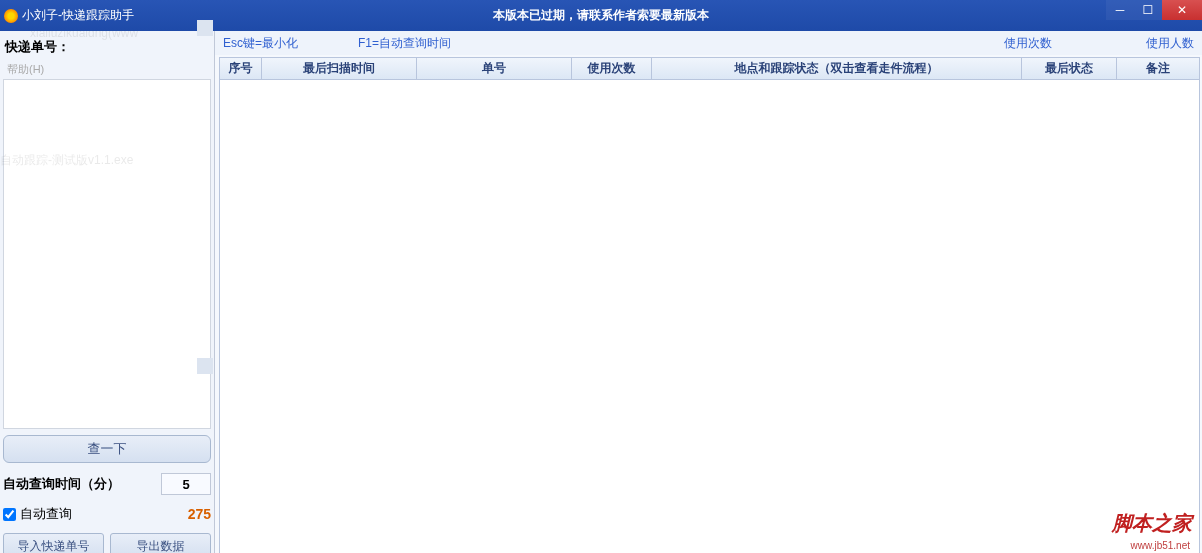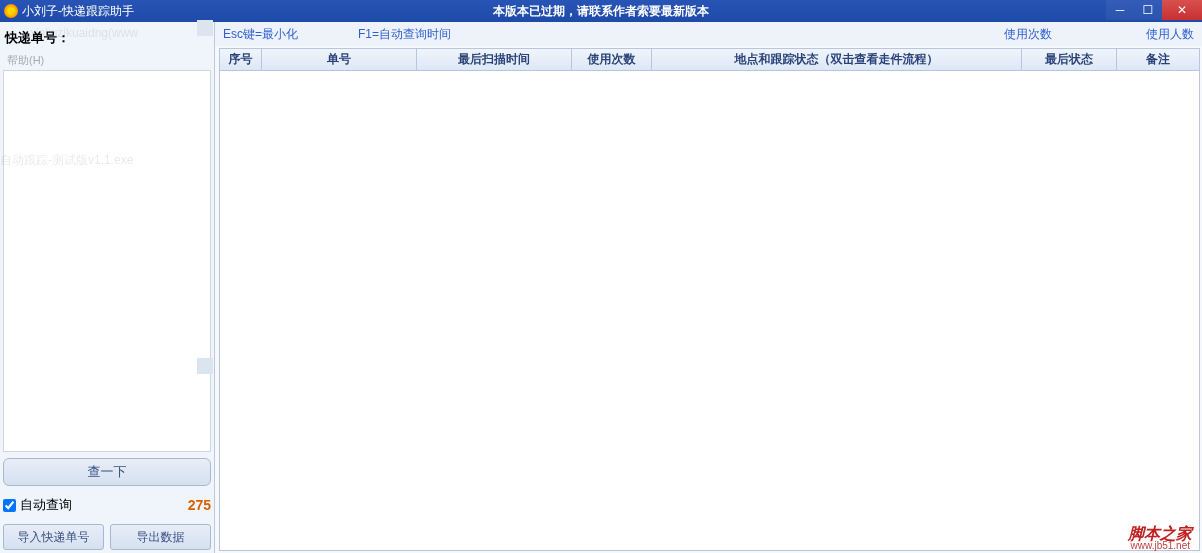--- a/index.html
+++ b/index.html
@@ -1,19 +1,19 @@
 <!DOCTYPE html>
 <html><head>
   <meta charset="utf-8">
   <style>
     * { margin: 0; padding: 0; box-sizing: border-box; font-family: "Microsoft YaHei", SimSun, sans-serif; }
     body { width: 1202px; height: 553px; background: #fff; overflow: hidden; position: relative; }
     
     .titlebar {
-      height: 22px;
+      height: 31px;
       background: linear-gradient(to bottom, #2855b5, #1e4aa8);
       display: flex;
       align-items: center;
       color: #fff;
       font-size: 12px;
       padding-left: 4px;
       position: relative;
     }
     .titlebar-icon {
       width: 14px; height: 14px;
@@ -194,23 +194,23 @@
     .ghost-scroll-arrow {
       width: 16px; height: 16px;
       background: #dce4f0;
       position: absolute;
     }
     .scroll-top { top: 20px; left: 197px; }
     .scroll-bot { top: 358px; left: 197px; }
     
     .watermark {
       position: absolute;
-      bottom: 8px;
+      bottom: 16px;
       right: 10px;
-      font-size: 16px;
+      font-size: 20px;
       font-family: "KaiTi", serif;
       color: #c02020;
       font-style: italic;
       font-weight: bold;
     }
     .watermark-url {
       position: absolute;
       bottom: 2px;
       right: 12px;
       font-size: 10px;
@@ -268,20 +268,24 @@
 </div>
 
 <div class="main-area">
   <div class="left-panel">
     <div class="left-label">快递单号：</div>
     <div style="position:relative; color:#aaa; font-size:11px; padding:2px 4px;">帮助(H)</div>
     <textarea class="tracking-textarea" style=""></textarea>
     <div class="ghost-scroll-arrow scroll-top"></div>
     <div class="ghost-scroll-arrow scroll-bot"></div>
     <button class="query-btn">查一下</button>
+    <div class="auto-query-row">
+      <span>自动查询时间（分）</span>
+      <input class="auto-query-input" value="5" style="">
+    </div>
     <div class="auto-check-row">
       <input type="checkbox" checked="" style="">
       <span>自动查询</span>
       <span class="auto-count">275</span>
     </div>
     <div class="bottom-btns">
       <button>导入快递单号</button>
       <button>导出数据</button>
     </div>
   </div>
@@ -291,22 +295,22 @@
       <span class="hint-item">Esc键=最小化</span>
       <span class="hint-item">F1=自动查询时间</span>
       <div class="hint-right">
         <span>使用次数</span>
         <span>使用人数</span>
       </div>
     </div>
     <div class="table-container">
       <div class="table-header">
         <div class="th c0">序号</div>
+        <div class="th c2">最后扫描时间</div>
         <div class="th c1">单号</div>
-        <div class="th c2">最后扫描时间</div>
         <div class="th c3">使用次数</div>
         <div class="th c4">地点和跟踪状态（双击查看走件流程）</div>
         <div class="th c5">最后状态</div>
         <div class="th c6">备注</div>
       </div>
       <div class="table-body"></div>
     </div>
   </div>
 </div>
 

